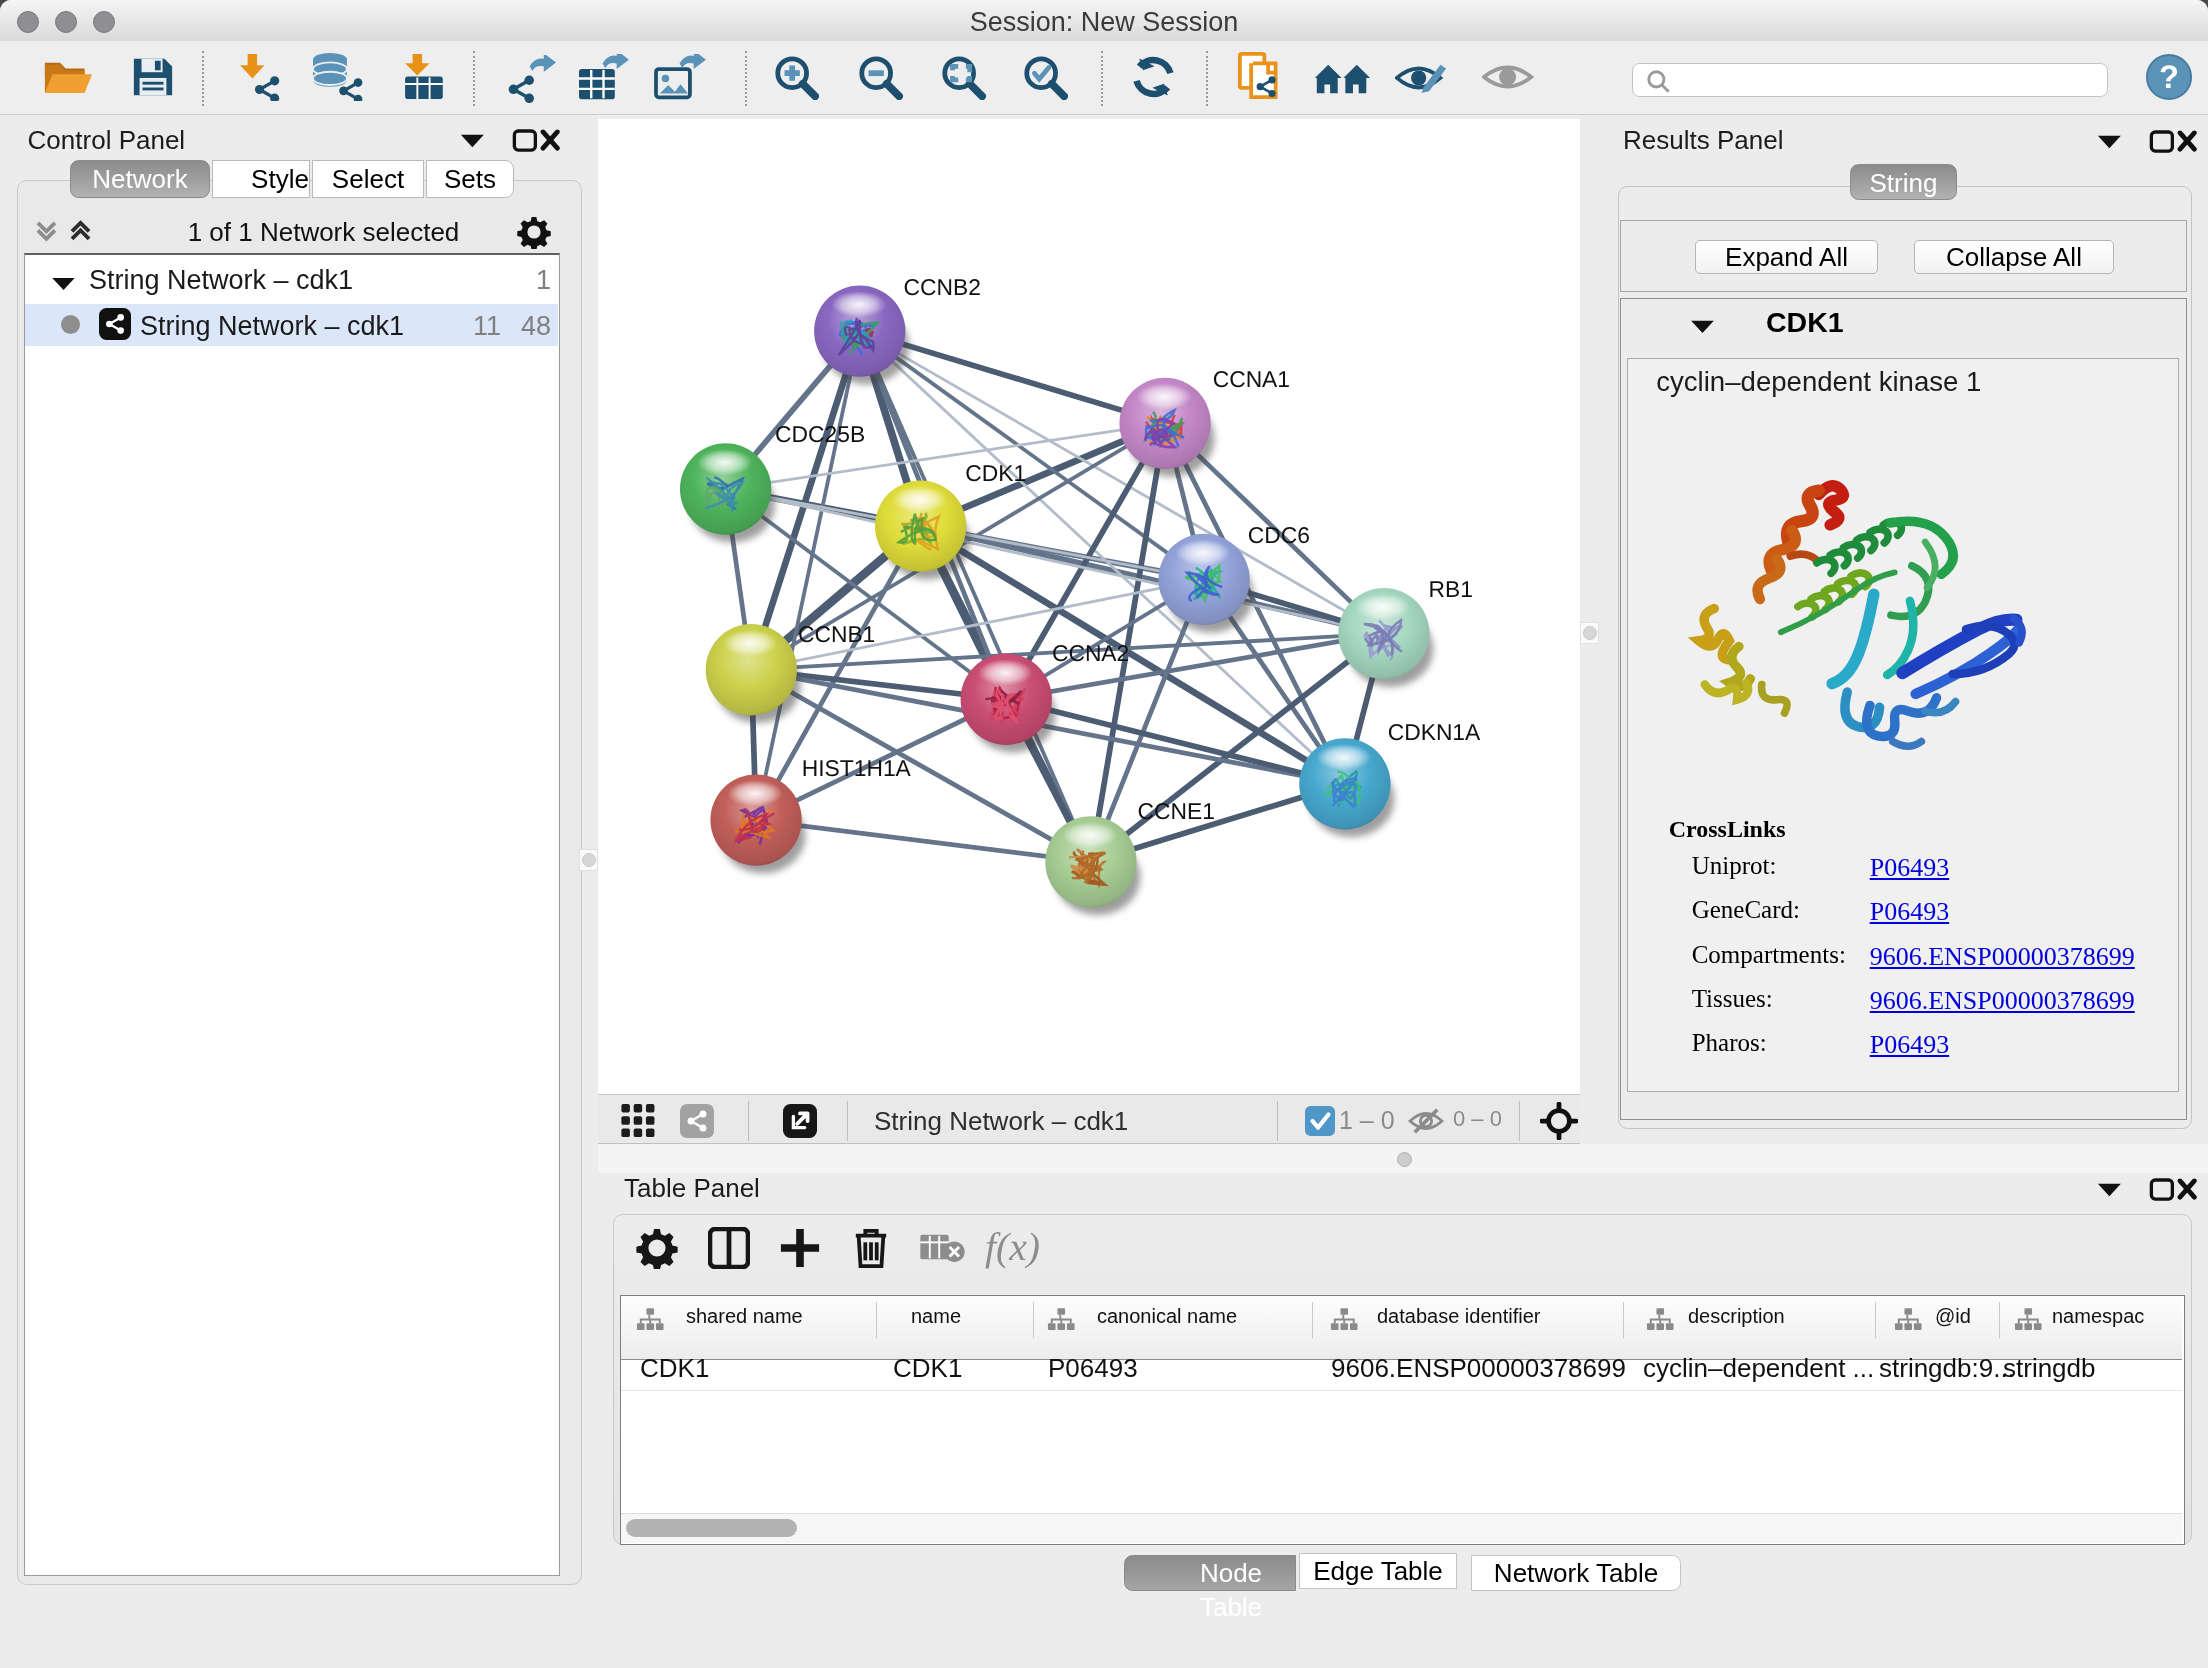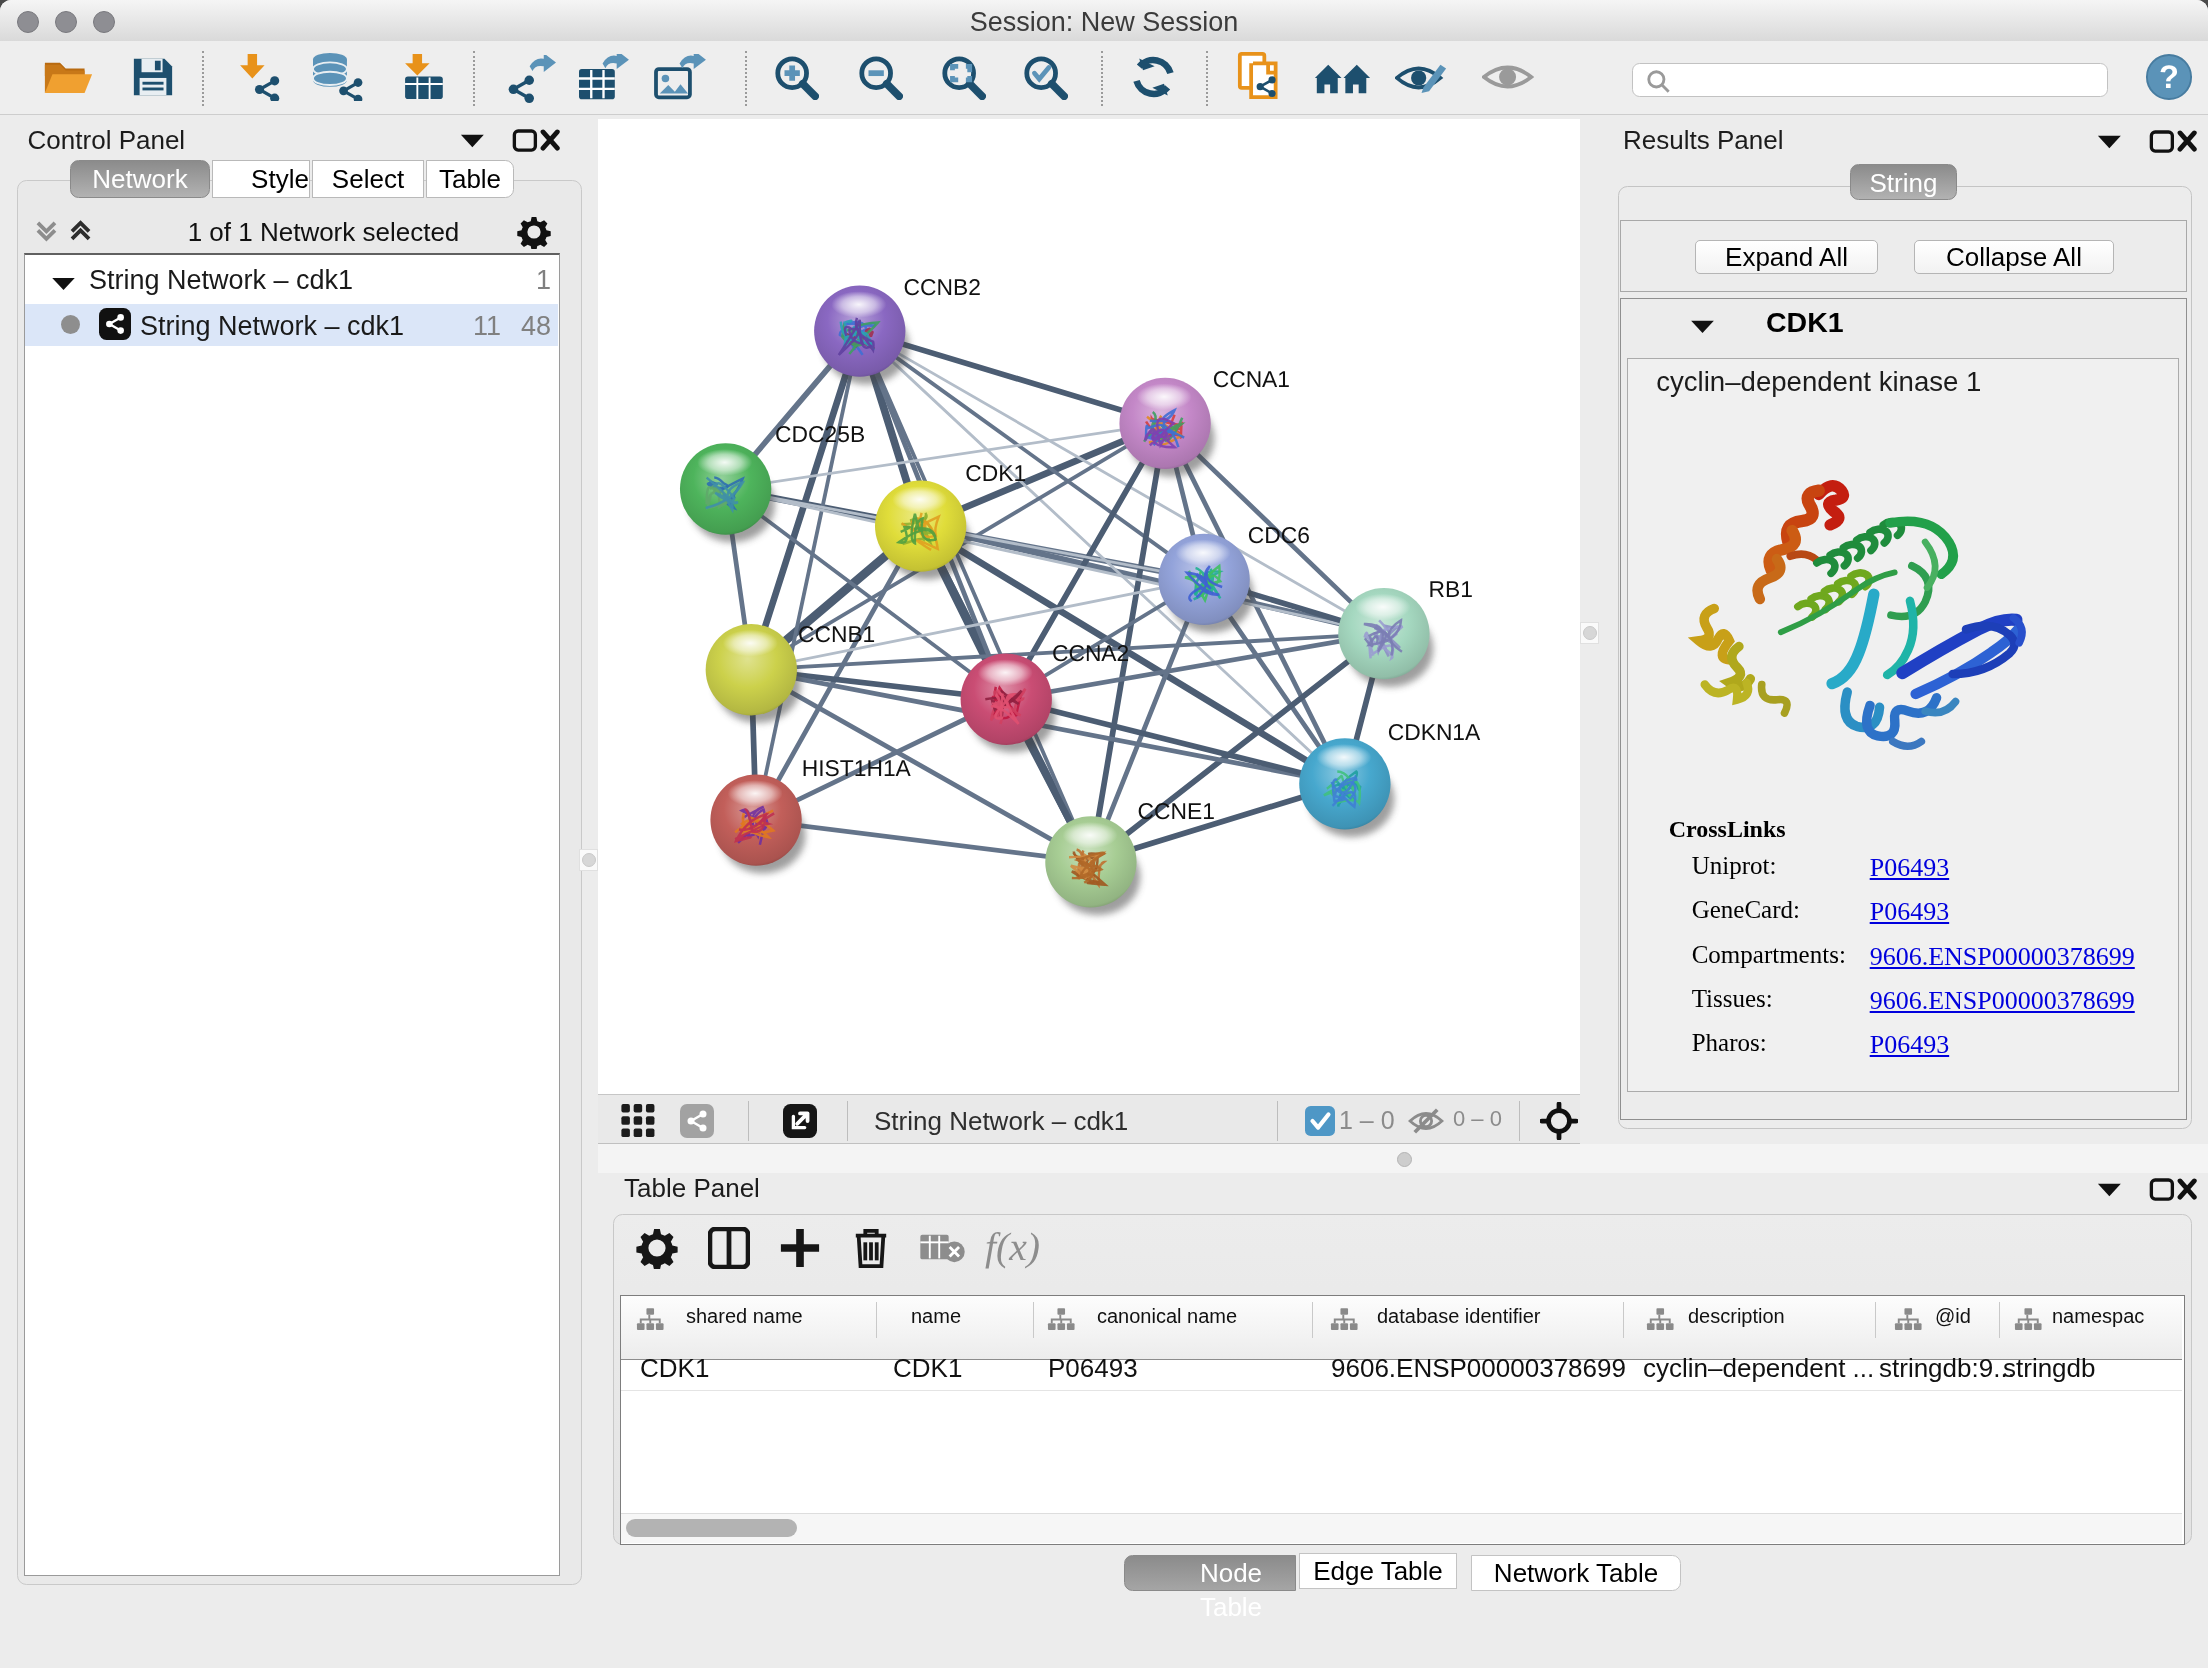--- a/index.html
+++ b/index.html
@@ -222,21 +222,21 @@
   <div class="abs ptitle" id="cp-title">Control Panel</div>
   <svg class="abs" style="left:459px;top:129px" width="105" height="23" viewBox="0 0 110 24">
     <path d="M2 6 L26 6 L14 19 Z" fill="#111"></path>
     <rect x="58" y="2" width="22" height="20" rx="4" fill="none" stroke="#111" stroke-width="3.5"></rect>
     <path d="M88 3 L103 20 M103 3 L88 20" stroke="#111" stroke-width="5" stroke-linecap="round"></path>
   </svg>
   <div class="abs" id="cp-box"></div>
   <div class="abs tab tabsel" style="left:70px; top:160px; width:140px; border-radius:8.6px;">Network</div>
   <div class="abs tab" style="left:212px; top:160px; width:98px; border-radius:0;padding-left:38px;">Style</div>
   <div class="abs tab" style="left:312px; top:160px; width:112px; border-radius:0;">Select</div>
-  <div class="abs tab" style="left:426px; top:160px; width:88px; border-radius:0 8.6px 8.6px 0;">Table</div>
+  <div class="abs tab" style="left:426px; top:160px; width:88px; border-radius:0 8.6px 8.6px 0;">Sets</div>
   <div class="abs" id="cp-bar">
     <svg class="abs" style="left:17px;top:3.8px" width="72" height="28.5" viewBox="0 0 76 30">
       <path d="M2 4 L11 13 L20 4 M2 12 L11 21 L20 12" fill="none" stroke="#8d8d8d" stroke-width="4"></path>
       <path d="M38 13 L47 4 L56 13 M38 21 L47 12 L56 21" fill="none" stroke="#2d2d2d" stroke-width="4"></path>
     </svg>
     <div class="abs" style="left:28.5px;width:552px;text-align:center;top:1.9px;font-size:26px;color:#111;">1 of 1 Network selected</div>
     <svg class="abs" style="left:498px;top:0px" width="34" height="34" viewBox="0 0 36 36">
         <path fill="#111" d="M18 11 a7 7 0 1 0 0 14 a7 7 0 1 0 0-14 M15.5 2 h5 l1 4.5 a12 12 0 0 1 3.2 1.3 l4-2.3 3.5 3.5 -2.3 4 a12 12 0 0 1 1.3 3.2 l4.5 1 v5 l-4.5 1 a12 12 0 0 1 -1.3 3.2 l2.3 4 -3.5 3.5 -4-2.3 a12 12 0 0 1 -3.2 1.3 l-1 4.5 h-5 l-1-4.5 a12 12 0 0 1 -3.2-1.3 l-4 2.3 -3.5-3.5 2.3-4 a12 12 0 0 1 -1.3-3.2 l-4.5-1 v-5 l4.5-1 a12 12 0 0 1 1.3-3.2 l-2.3-4 3.5-3.5 4 2.3 a12 12 0 0 1 3.2-1.3 z" fill-rule="evenodd"></path>
       </svg>
   </div>

